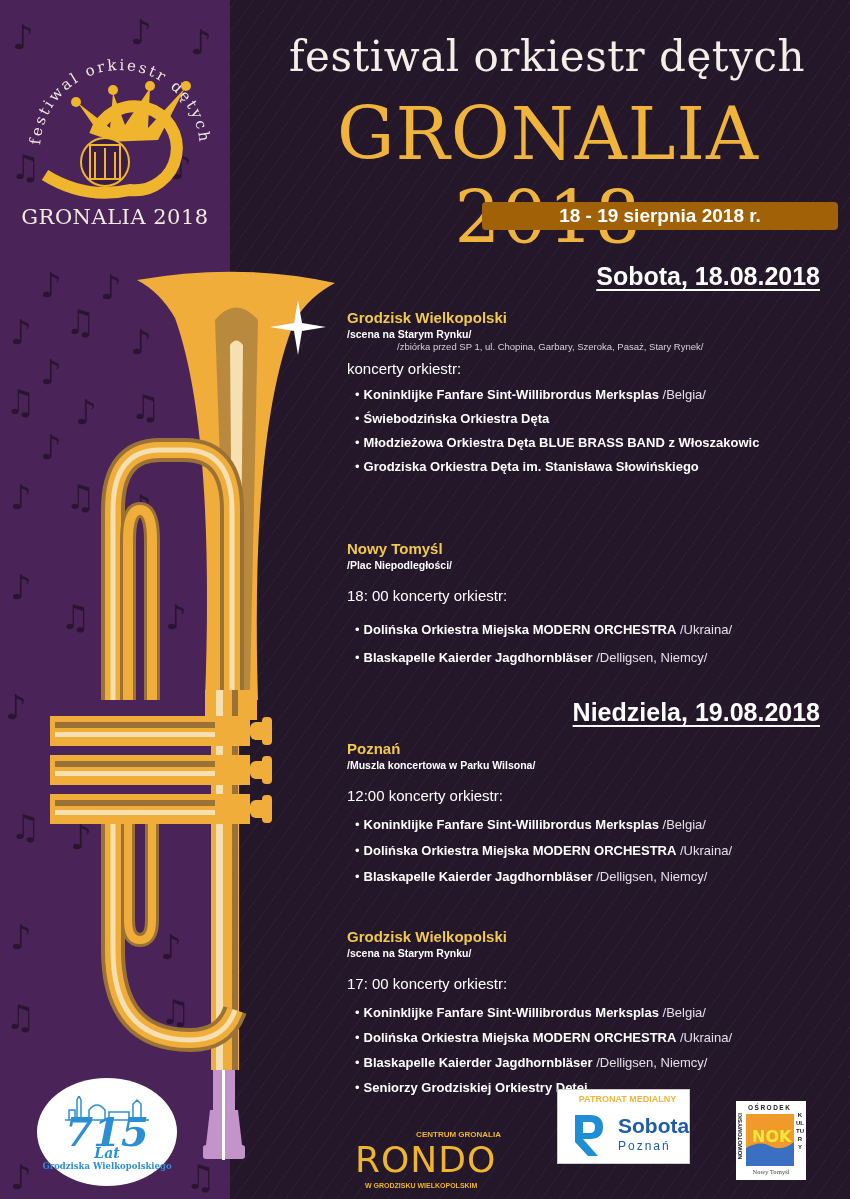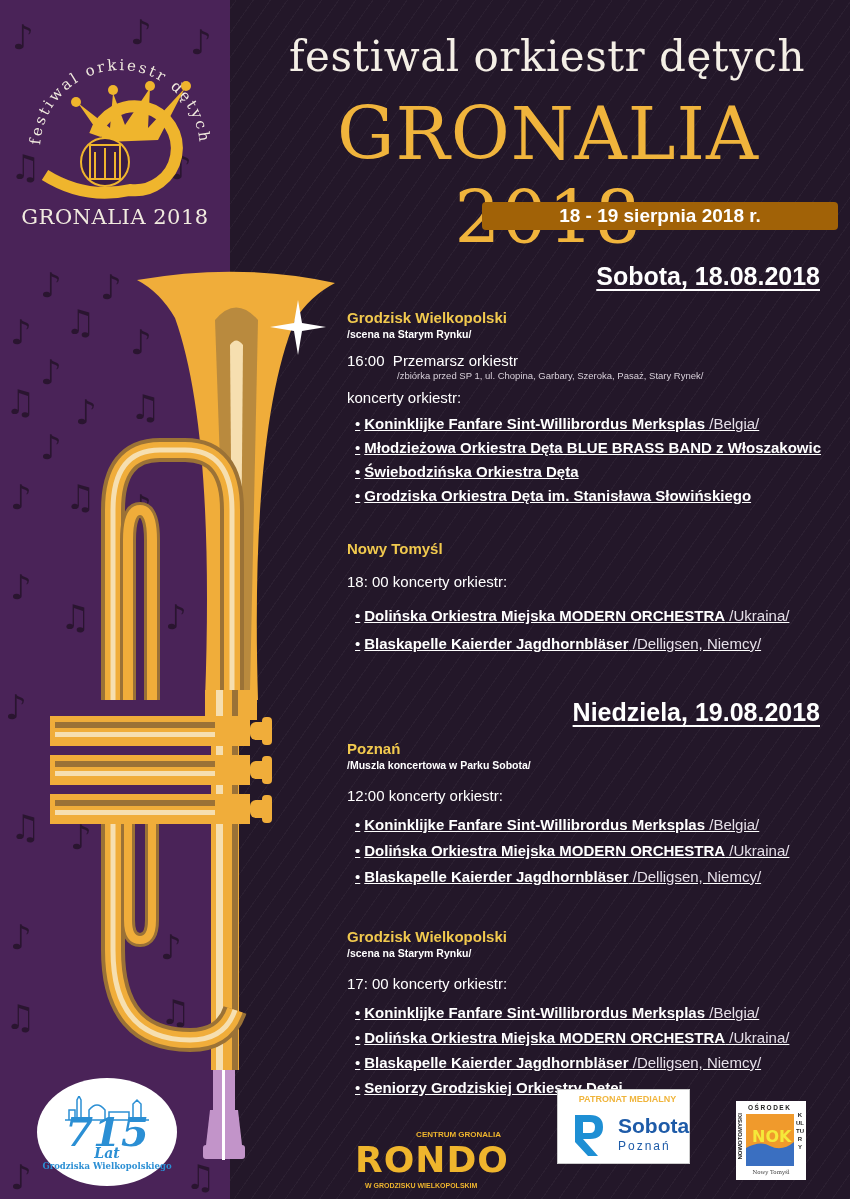--- a/index.html
+++ b/index.html
@@ -40,35 +40,35 @@
   .day-heading {
     position: absolute; right: 30px; font-weight: bold; font-size: 25px;
     text-decoration: underline; text-underline-offset: 4px; color: #fff;
   }
   .section { position: absolute; left: 347px; width: 490px; }
   .venue-name { color: #f1c94e; font-weight: bold; font-size: 15px; }
   .venue-loc { font-weight: bold; font-size: 10.5px; margin-top: 2px; }
   .time-line { font-size: 15px; margin-top: 12px; }
   .route { font-size: 9.5px; color: #d8d0da; margin-left: 50px; margin-top: 1px; }
   .list { list-style: none; margin-top: 9px; }
-  .list li { font-weight: bold; font-size: 15px; line-height: 24px; padding-left: 8px; white-space: nowrap; text-decoration: underline; }
+  .list li { font-weight: bold; font-size: 13px; line-height: 24px; padding-left: 8px; white-space: nowrap; }
   .list li .bul { font-weight: normal; margin-right: 4px; }
   .list li .origin { font-weight: normal; color: #e5dfe8; }
   .sponsor { position: absolute; }
   .logo-715 {
     left: 37px; top: 1078px; width: 140px; height: 108px; border-radius: 50%; background: #fff;
     text-align: center; color: #2b8fd4;
   }
   .logo-715 .num { font-family: "DejaVu Serif", serif; font-style: italic; font-weight: bold; font-size: 40px; margin-top: 40px; line-height: 28px; }
   .logo-715 .lat { font-family: "DejaVu Serif", serif; font-style: italic; font-weight: bold; font-size: 14px; line-height: 14px; }
   .logo-715 .city { font-family: "DejaVu Serif", serif; font-weight: bold; font-size: 8.5px; line-height: 12px; }
   .logo-715 .skyline { position: absolute; left: 28px; top: 18px; width: 84px; height: 26px; }
   .rondo { left: 355px; top: 1130px; width: 150px; height: 62px; color: #efb52d; }
   .rondo .top { position: absolute; right: 4px; top: 0; font-size: 8px; font-weight: bold; }
-  .rondo .word { position: absolute; left: 0; top: 9px; font-size: 36px; letter-spacing: 1px; font-family: "DejaVu Sans", sans-serif; font-weight: 700; }
+  .rondo .word { position: absolute; left: 0; top: 9px; font-size: 36px; letter-spacing: 1px; font-family: "DejaVu Sans", sans-serif; font-weight: 400; }
   .rondo .bottom { position: absolute; left: 10px; top: 52px; font-size: 7px; font-weight: bold; }
   .radio { left: 557px; top: 1089px; width: 133px; height: 75px; background: #fff; border: 1px solid #ccc; }
   .radio .pat { color: #f0b53c; font-weight: bold; font-size: 9px; text-align: center; margin-top: 4px; padding-left: 8px; }
   .radio .r { position: absolute; left: 14px; top: 22px; width: 34px; height: 44px; }
   .radio .name { position: absolute; left: 60px; top: 24px; color: #1e5ba8; font-weight: bold; font-size: 21px; }
   .radio .sub { position: absolute; left: 60px; top: 49px; color: #1e5ba8; font-size: 12px; letter-spacing: 2px; }
   .nok { left: 736px; top: 1101px; width: 70px; height: 79px; background: #fff; }
   .nok .top { position: absolute; left: 12px; top: 3px; font-size: 6.5px; font-weight: bold; color: #222; letter-spacing: 1.5px; }
   .nok .art { position: absolute; left: 10px; top: 13px; width: 48px; height: 52px; }
   .nok .side { position: absolute; right: 2px; top: 10px; width: 8px; font-size: 6px; font-weight: bold; color: #222; line-height: 8px; text-align: center; word-break: break-all; }
@@ -185,45 +185,45 @@
   <path d="M 210 1110 L 238 1110 L 242 1145 L 206 1145 Z" fill="#c294c9"></path>
   <rect x="203" y="1145" width="42" height="14" rx="3" fill="#c294c9"></rect>
   <rect x="222" y="1070" width="3" height="90" fill="#ffffff"></rect>
 </svg>
 
 <div class="day-heading" style="top:262px">Sobota, 18.08.2018</div>
 
 <div class="section" style="top:309px">
   <div class="venue-name">Grodzisk Wielkopolski</div>
   <div class="venue-loc">/scena na Starym Rynku/</div>
-  <div class="time-line" style="white-space:pre">16:00  Przemarsz orkiestr</div>
   <div class="route">/zbiórka przed SP 1, ul. Chopina, Garbary, Szeroka, Pasaż, Stary Rynek/</div>
   <div class="time-line" style="margin-top:8px">koncerty orkiestr:</div>
   <ul class="list" style="margin-top:6px">
     <li><span class="bul">•</span><span>Koninklijke Fanfare Sint-Willibrordus Merksplas</span><span class="origin"> /Belgia/</span></li>
+    <li><span class="bul">•</span><span>Świebodzińska Orkiestra Dęta</span><span class="origin"></span></li>
     <li><span class="bul">•</span><span>Młodzieżowa Orkiestra Dęta BLUE BRASS BAND z Włoszakowic</span><span class="origin"></span></li>
-    <li><span class="bul">•</span><span>Świebodzińska Orkiestra Dęta</span><span class="origin"></span></li>
     <li><span class="bul">•</span><span>Grodziska Orkiestra Dęta im. Stanisława Słowińskiego</span><span class="origin"></span></li>
   </ul>
 </div>
 
 <div class="section" style="top:540px">
   <div class="venue-name">Nowy Tomyśl</div>
+  <div class="venue-loc">/Plac Niepodległości/</div>
   <div class="time-line" style="margin-top:16px">18: 00 koncerty orkiestr:</div>
   <ul class="list" style="margin-top:12px; line-height:28px">
     <li style="line-height:28px"><span class="bul">•</span><span>Dolińska Orkiestra Miejska  MODERN ORCHESTRA</span><span class="origin"> /Ukraina/</span></li>
     <li style="line-height:28px"><span class="bul">•</span><span>Blaskapelle Kaierder Jagdhornbläser</span><span class="origin"> /Delligsen, Niemcy/</span></li>
   </ul>
 </div>
 
 <div class="day-heading" style="top:698px">Niedziela, 19.08.2018</div>
 
 <div class="section" style="top:740px">
   <div class="venue-name">Poznań</div>
-  <div class="venue-loc">/Muszla koncertowa w Parku Sobota/</div>
+  <div class="venue-loc">/Muszla koncertowa w Parku Wilsona/</div>
   <div class="time-line" style="margin-top:16px">12:00 koncerty orkiestr:</div>
   <ul class="list" style="margin-top:8px">
     <li style="line-height:26px"><span class="bul">•</span><span>Koninklijke Fanfare Sint-Willibrordus Merksplas</span><span class="origin"> /Belgia/</span></li>
     <li style="line-height:26px"><span class="bul">•</span><span>Dolińska Orkiestra Miejska  MODERN ORCHESTRA</span><span class="origin"> /Ukraina/</span></li>
     <li style="line-height:26px"><span class="bul">•</span><span>Blaskapelle Kaierder Jagdhornbläser</span><span class="origin"> /Delligsen, Niemcy/</span></li>
   </ul>
 </div>
 
 <div class="section" style="top:928px">
   <div class="venue-name">Grodzisk Wielkopolski</div>

